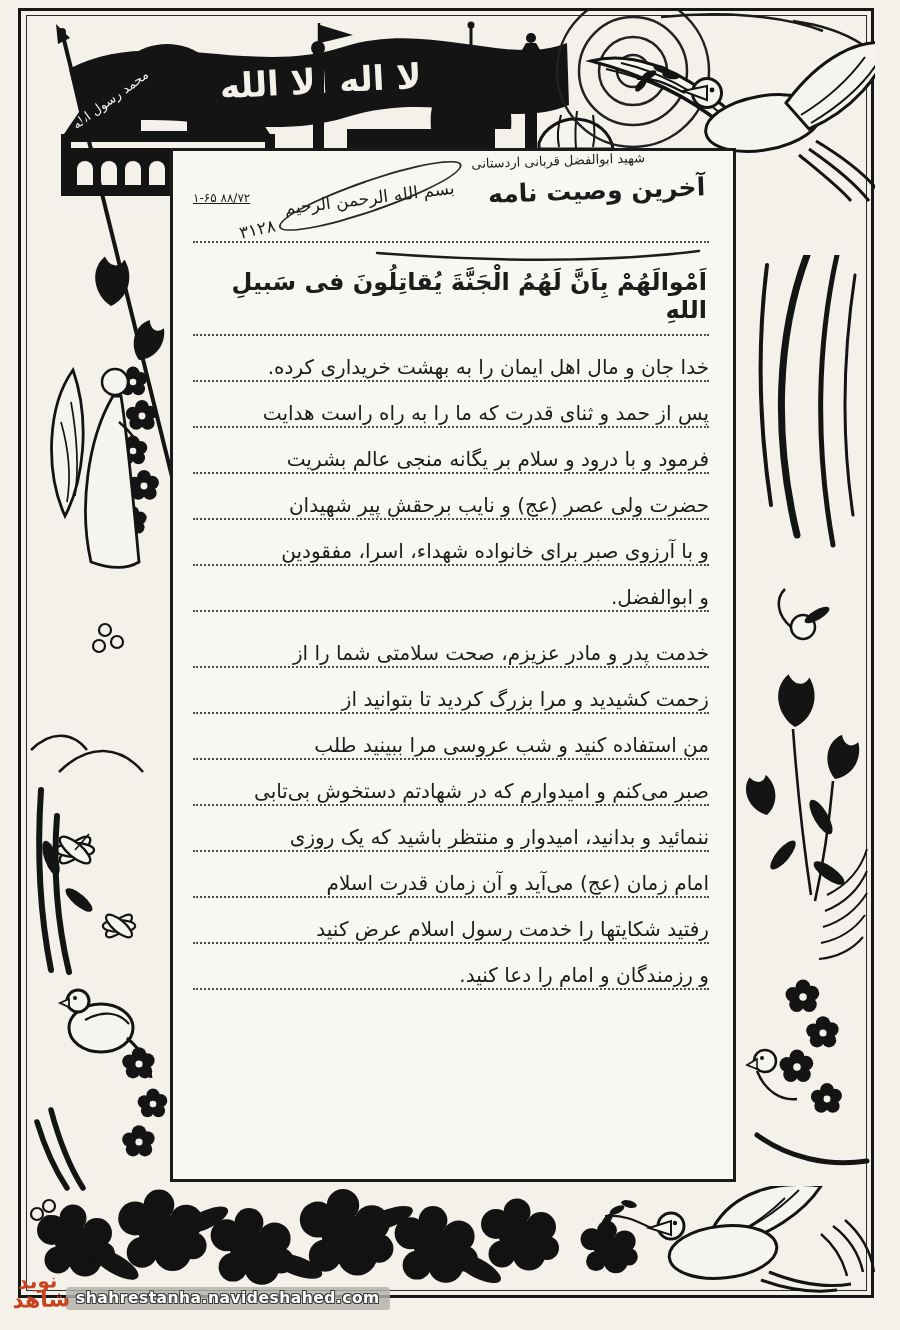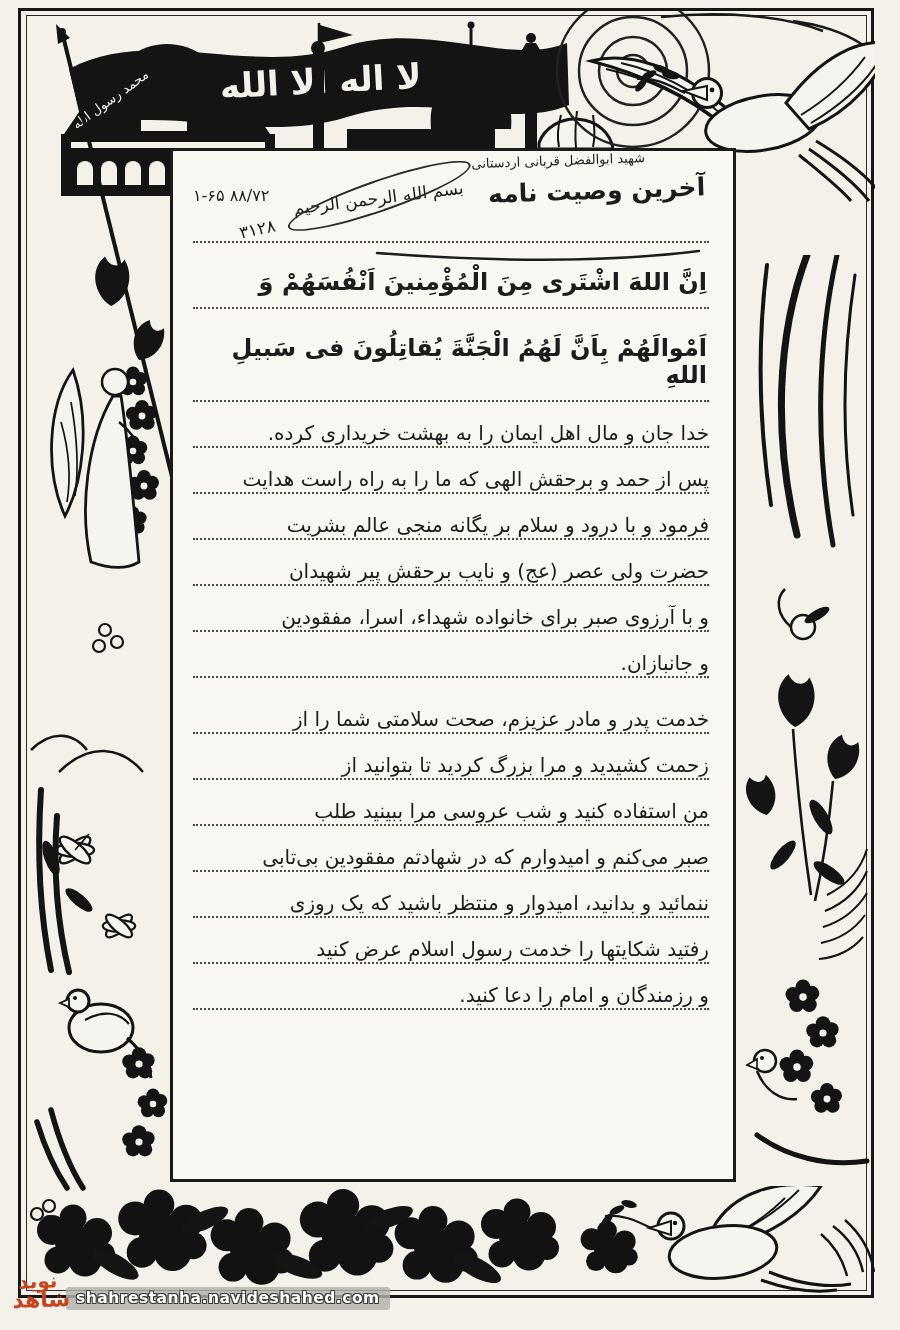--- a/index.html
+++ b/index.html
@@ -29,21 +29,21 @@
     z-index:3;direction:rtl;padding:4px 24px 0 20px;
   }
   .martyr-note{font-size:13px;margin:3px 64px 0 0;transform:rotate(-2deg);}
   .title-row{display:flex;align-items:flex-end;justify-content:space-between;margin:3px 4px 0 0;position:relative;}
   .title{font-size:25px;font-weight:bold;transform:rotate(-2deg);}
   .basmala{font-size:17px;transform:rotate(-7deg);position:relative;top:3px;}
   .basmala:before{
     content:"";position:absolute;left:-10px;top:-8px;right:-12px;bottom:-4px;
     border:2px solid #2a2a2a;border-radius:50%;transform:rotate(-12deg);
   }
-  .date{font-size:16px;direction:ltr;letter-spacing:1px;}
+  .date{font-size:12px;direction:ltr;letter-spacing:1px;text-decoration:underline;}
   .flourish{position:absolute;right:30px;top:96px;}
   .serial-row{border-bottom:2px dotted #4e4943;padding-bottom:2px;margin-top:14px;text-align:left;}
   .serial{display:inline-block;margin-left:46px;font-size:17px;transform:rotate(-12deg);}
   .verse{
     font-size:24px;font-weight:bold;line-height:1.15;
     border-bottom:2px dotted #4e4943;padding:26px 2px 10px;
   }
   .bodyline{
     font-size:20px;height:43px;display:flex;align-items:flex-end;
     border-bottom:2px dotted #4e4943;padding-bottom:1px;
@@ -322,35 +322,35 @@
     <span class="basmala">بسم الله الرحمن الرحیم</span>
     <span class="date">۱-۶۵ ۸۸/۷۲</span>
   </div>
   <svg class="flourish" width="330" height="16" viewBox="0 0 330 16">
     <path d="M326,4 C230,16 110,14 4,6" stroke="#1d1d1d" stroke-width="2.5" fill="none" stroke-linecap="round"></path>
   </svg>
   <div class="serial-row">
     <span class="serial">۳۱۲۸</span>
   </div>
 
-  <div class="verse">اِنَّ اللهَ اشْتَرى مِنَ الْمُؤْمِنينَ اَنْفُسَهُمْ وَ</div>
   <div class="verse">اَمْوالَهُمْ بِاَنَّ لَهُمُ الْجَنَّةَ یُقاتِلُونَ فى سَبيلِ اللهِ</div>
 
   <div class="bodyline">خدا جان و مال اهل ایمان را به بهشت خریداری کرده.</div>
-  <div class="bodyline">پس از حمد و برحقش الهی که ما را به راه راست هدایت</div>
+  <div class="bodyline">پس از حمد و ثنای قدرت که ما را به راه راست هدایت</div>
   <div class="bodyline">فرمود و با درود و سلام بر یگانه منجی عالم بشریت</div>
   <div class="bodyline">حضرت ولی عصر (عج) و نایب برحقش پیر شهیدان</div>
   <div class="bodyline">و با آرزوی صبر برای خانواده شهداء، اسرا، مفقودین</div>
-  <div class="bodyline">و جانبازان.</div>
+  <div class="bodyline">و ابوالفضل.</div>
   <div class="gap"></div>
   <div class="bodyline">خدمت پدر و مادر عزیزم، صحت سلامتی شما را از</div>
   <div class="bodyline">زحمت کشیدید و مرا بزرگ کردید تا بتوانید از</div>
   <div class="bodyline">من استفاده کنید و شب عروسی مرا ببینید طلب</div>
-  <div class="bodyline">صبر می‌کنم و امیدوارم که در شهادتم مفقودین بی‌تابی</div>
+  <div class="bodyline">صبر می‌کنم و امیدوارم که در شهادتم دستخوش بی‌تابی</div>
   <div class="bodyline">ننمائید و بدانید، امیدوار و منتظر باشید که یک روزی</div>
+  <div class="bodyline">امام زمان (عج) می‌آید و آن زمان قدرت اسلام</div>
   <div class="bodyline">رفتید شکایتها را خدمت رسول اسلام عرض کنید</div>
   <div class="bodyline">و رزمندگان و امام را دعا کنید.</div>
 </div>
 
 <div class="watermark">
   <div class="wm-logo">
     <span class="l1">نوید</span>
     <span class="l2">شاهد</span>
   </div>
   <div class="wm-url">shahrestanha.navideshahed.com</div>

